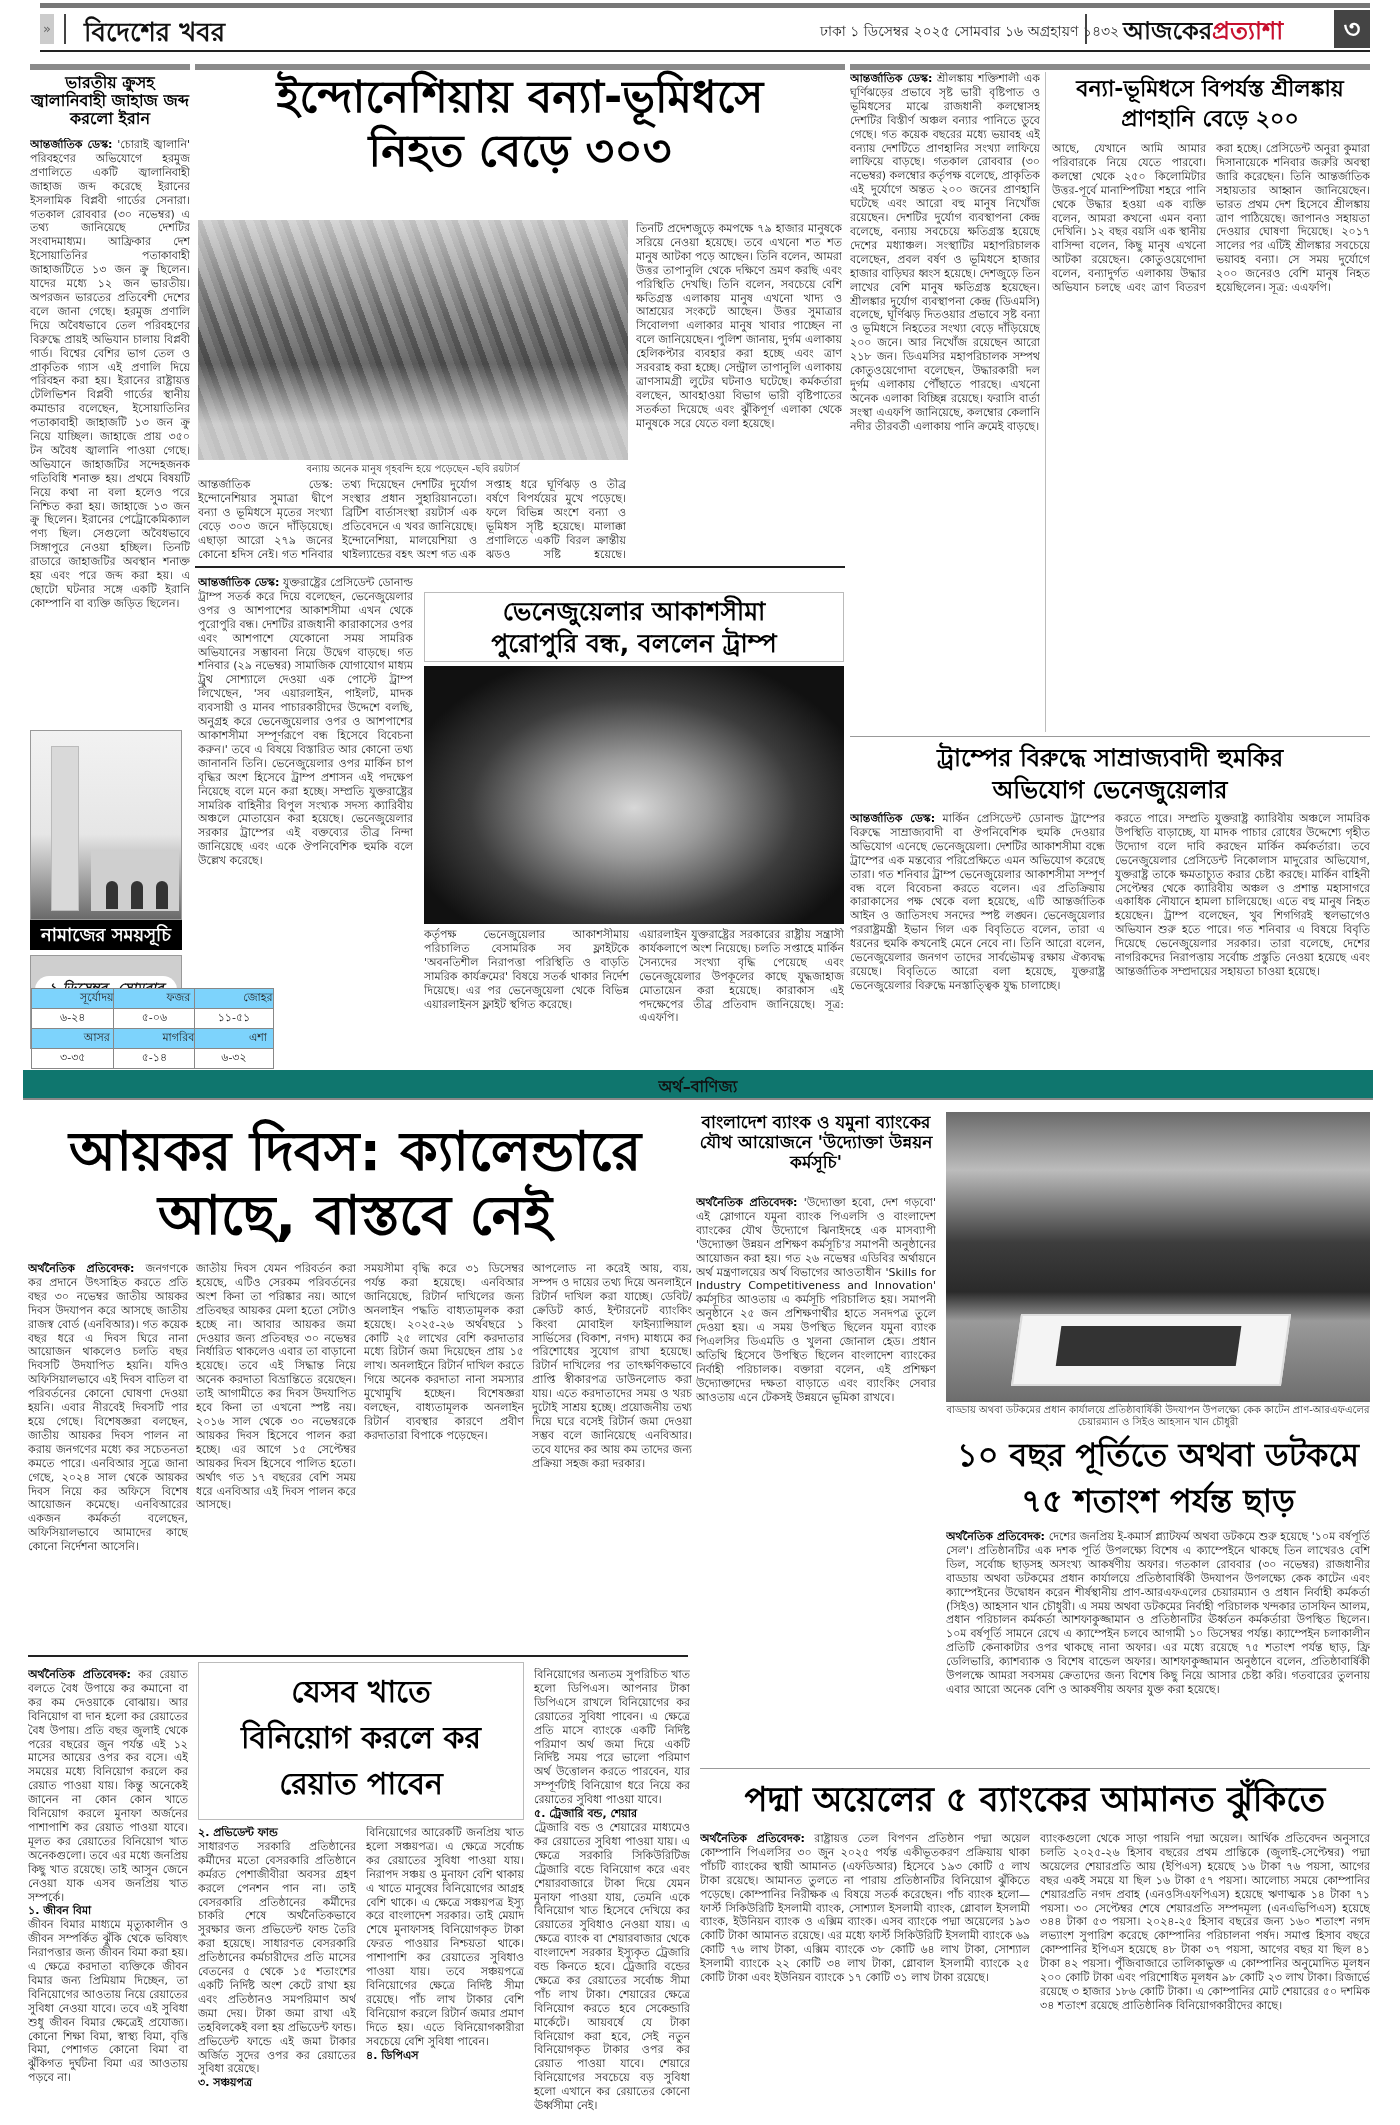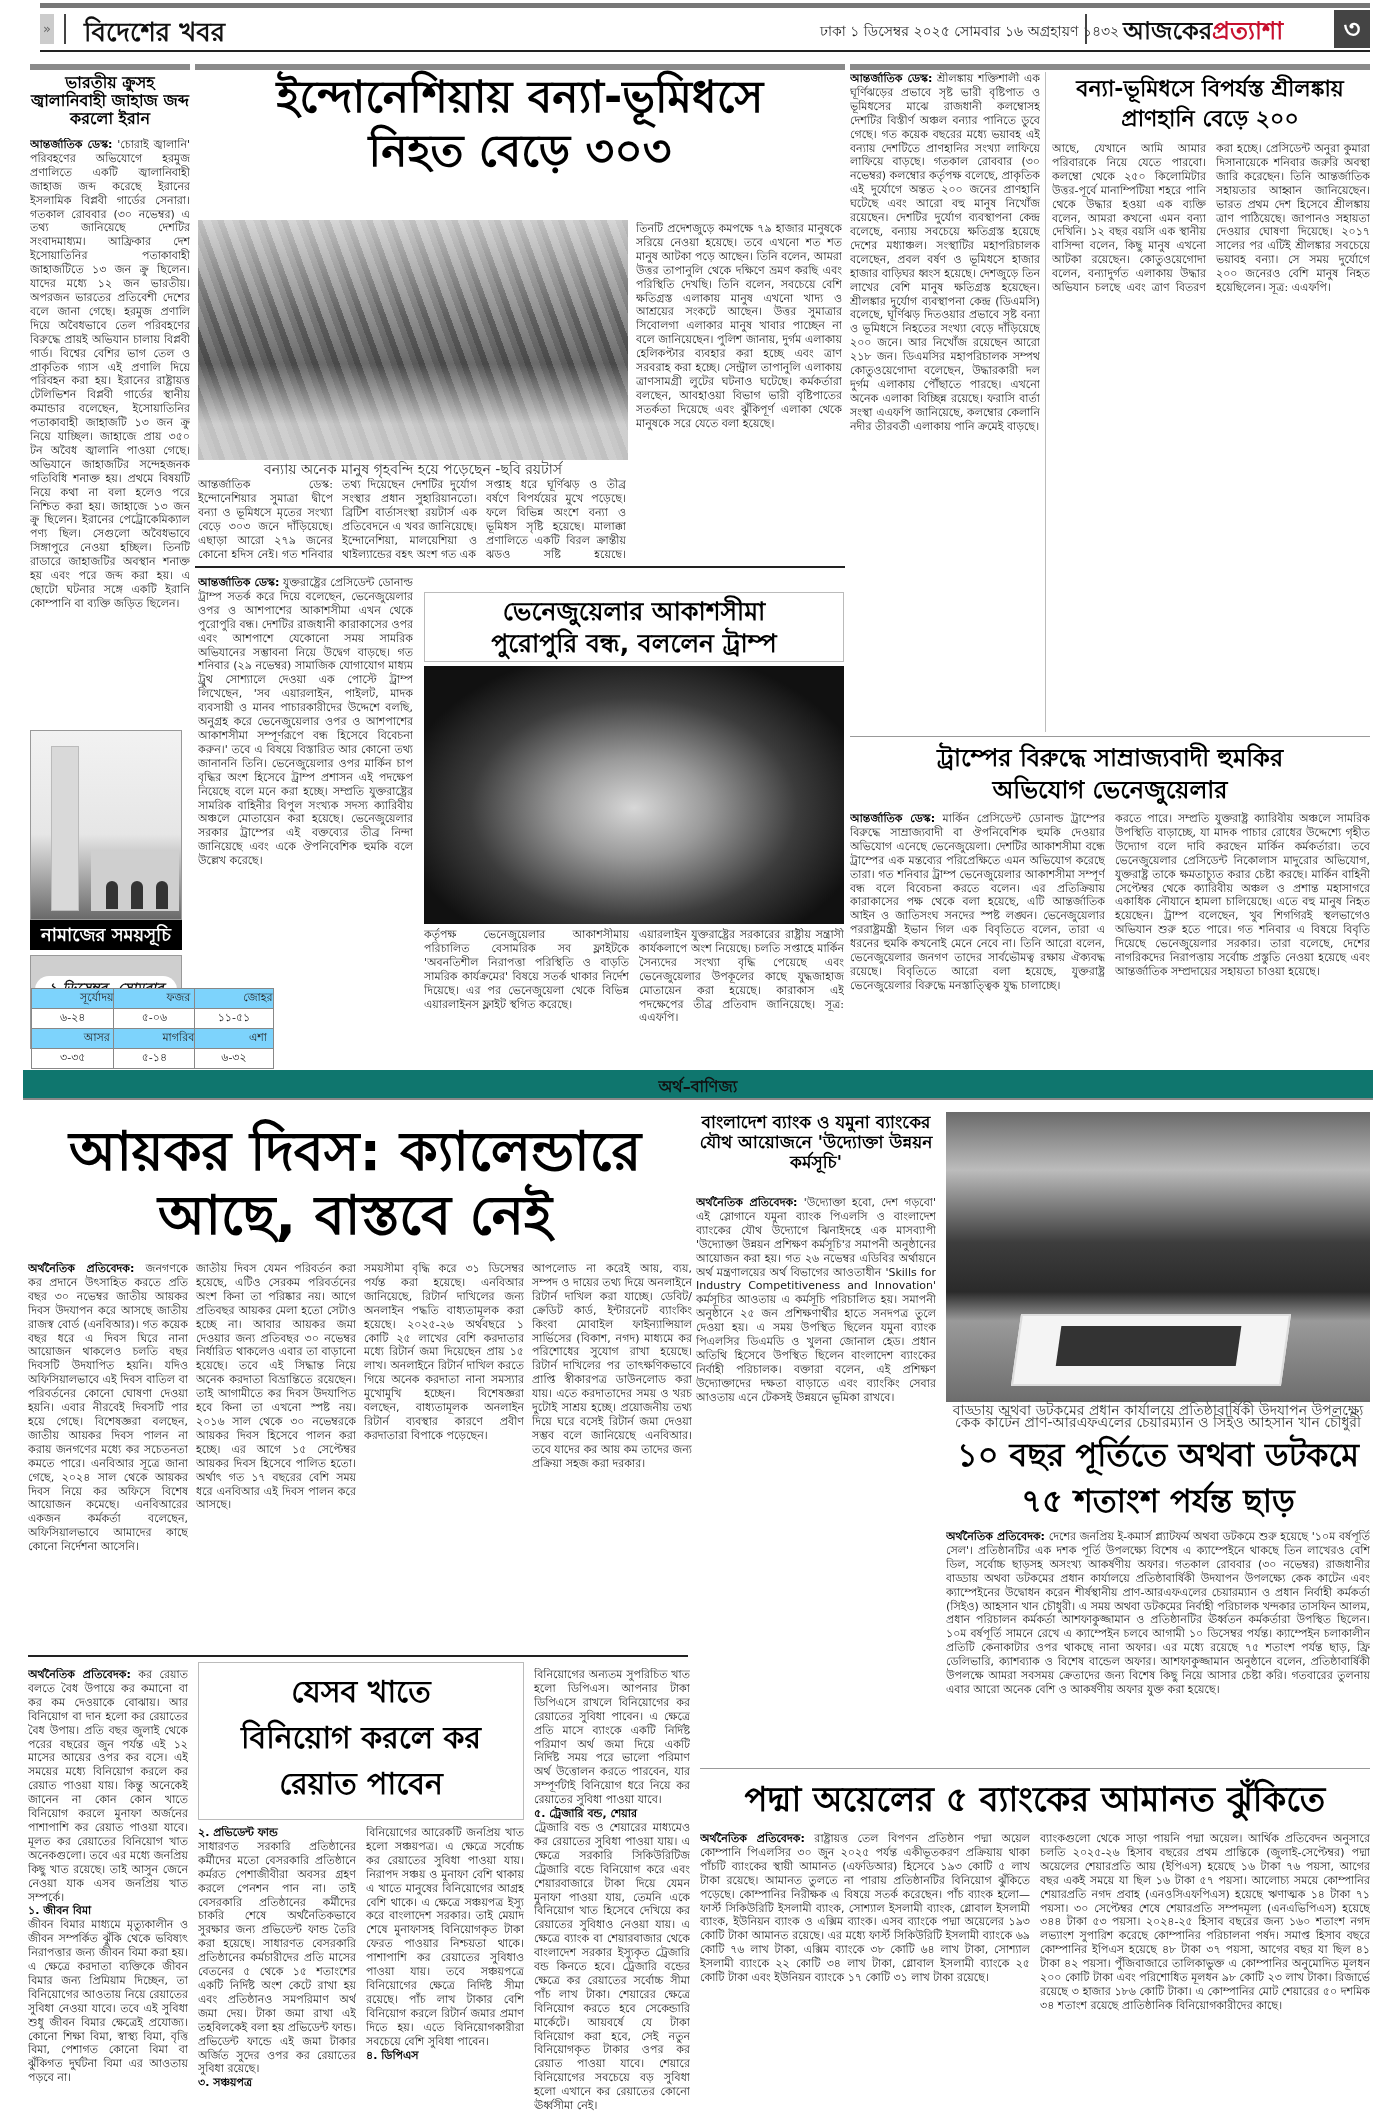--- a/index.html
+++ b/index.html
@@ -3,21 +3,21 @@
 <meta charset="utf-8">
 <style>
   * { box-sizing: border-box; margin: 0; padding: 0; }
   html, body { width: 1400px; height: 2125px; background: #fff; overflow: hidden; }
   body { font-family: "DejaVu Sans", sans-serif; color: #111; position: relative; }
 
   .abs { position: absolute; }
   .txt { font-size: 11px; line-height: 13.9px; text-align: justify; color: #222; overflow: hidden; }
   .txt b { font-weight: bold; color: #000; }
   .hl { font-weight: bold; color: #000; text-align: center; line-height: 1.12; font-family: "DejaVu Sans", sans-serif; }
-  .cap { font-size: 14px; color: #333; text-align: center; line-height: 12px; }
+  .cap { font-size: 10px; color: #333; text-align: center; line-height: 12px; }
 
   
   #hdr-top { left: 40px; top: 3px; width: 1330px; height: 5px; background: #777; }
   #hdr { left: 40px; top: 10px; width: 1330px; height: 38px; }
   #hdr-arrow { left: 0; top: 4px; width: 14px; height: 30px; background: #ccc; color: #666; font-size: 13px; line-height: 30px; text-align: center; }
   #hdr-sep1 { left: 24px; top: 4px; width: 2px; height: 30px; background: #444; }
   #hdr-section { left: 44px; top: 2px; font-size: 26px; font-weight: bold; color: #111; }
   #hdr-date { left: 780px; top: 10px; font-size: 14px; color: #222; }
   #hdr-sep2 { left: 1045px; top: 4px; width: 2px; height: 30px; background: #444; }
   #hdr-logo { left: 1055px; top: 2px; font-size: 24px; font-weight: bold; color: #111; margin-left: 28px; }

